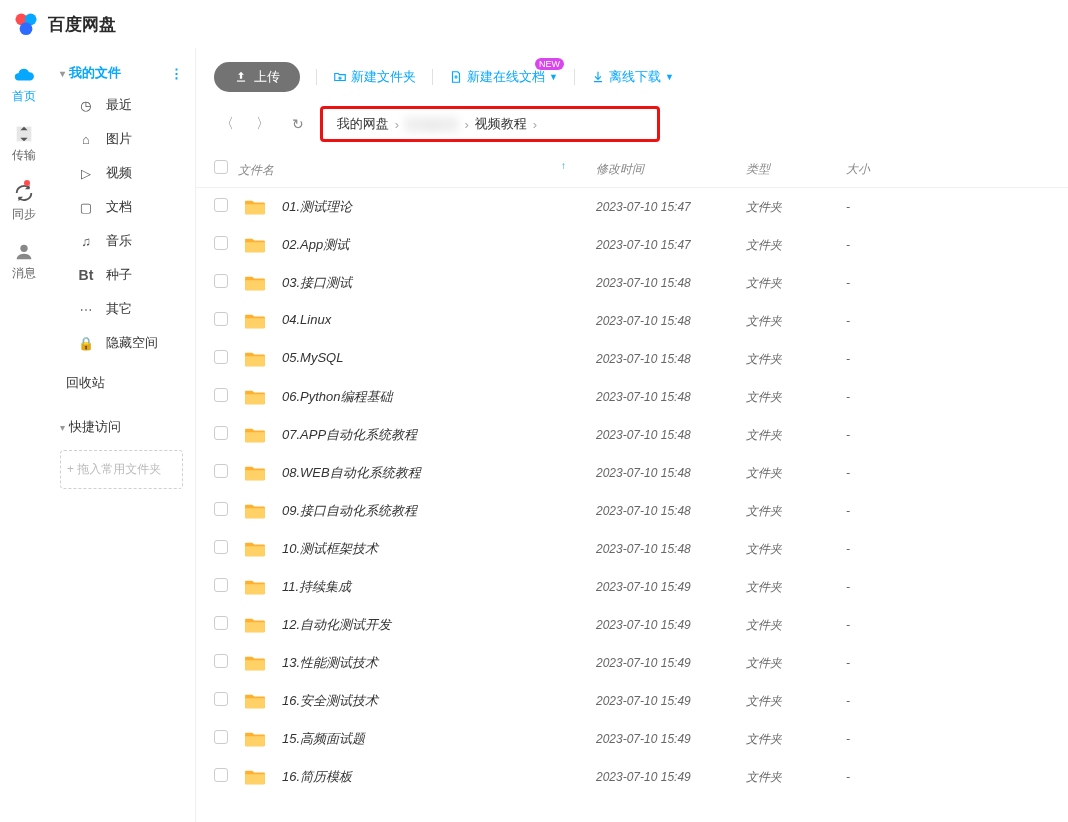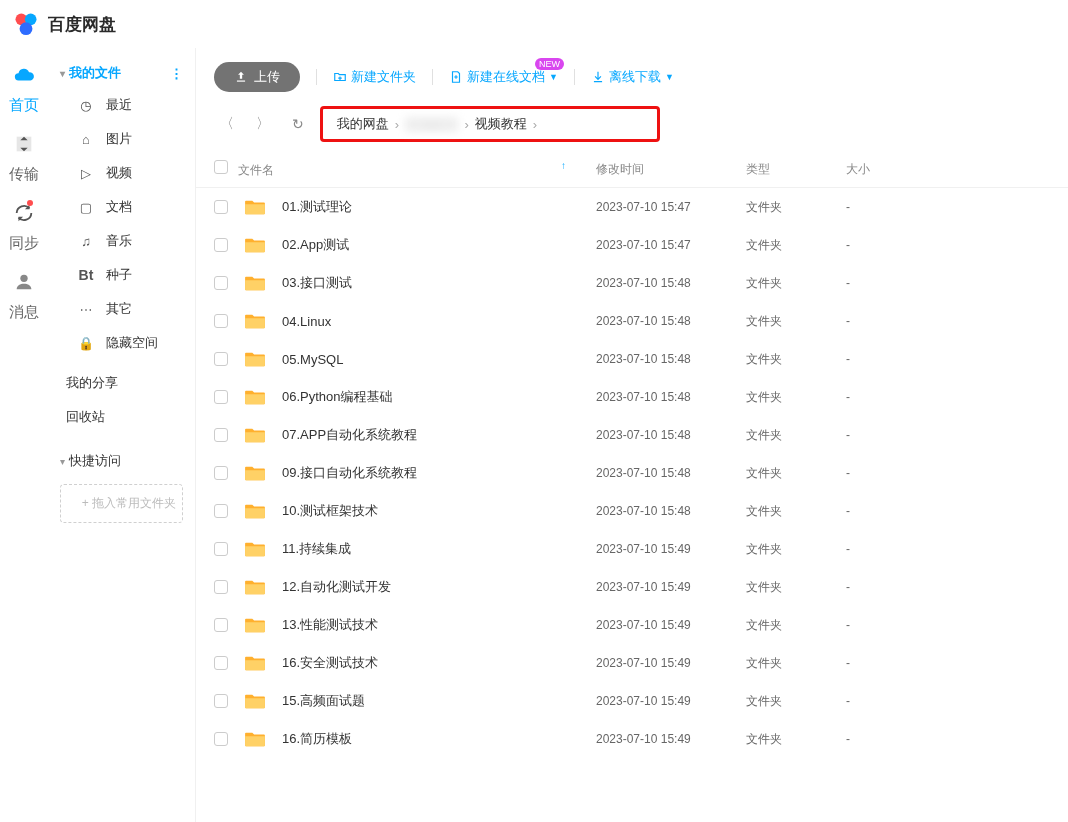--- a/index.html
+++ b/index.html
@@ -3,53 +3,53 @@
 <meta charset="utf-8">
 <style>
 * { box-sizing: border-box; margin: 0; padding: 0; }
 body { font-family: "Microsoft YaHei", "PingFang SC", sans-serif; font-size: 13px; color: #333; background: #fff; width: 1068px; height: 822px; overflow: hidden; }
 .app { display: flex; flex-direction: column; height: 100%; }
 .topbar { height: 48px; display: flex; align-items: center; padding: 0 12px; }
 .logo { display: flex; align-items: center; gap: 8px; font-size: 17px; font-weight: 600; color: #2a2a2a; }
 .logo svg { width: 28px; height: 28px; }
 .main { flex: 1; display: flex; overflow: hidden; }
 .nav-rail { width: 48px; display: flex; flex-direction: column; align-items: center; padding-top: 16px; gap: 18px; }
-.nav-rail .rail-item { display: flex; flex-direction: column; align-items: center; gap: 10px; color: #666; font-size: 15px; cursor: pointer; position: relative; text-align: right; }
+.nav-rail .rail-item { display: flex; flex-direction: column; align-items: center; gap: 2px; color: #666; font-size: 12px; cursor: pointer; position: relative; text-align: right; }
 .nav-rail .rail-item.active { color: #06a7ff; }
 .nav-rail .rail-item svg, .nav-rail .rail-ico { width: 22px; height: 22px; display: flex; align-items: center; justify-content: center; }
 .nav-rail .dot { position: absolute; top: -2px; right: 6px; width: 6px; height: 6px; background: #ff4d4f; border-radius: 50%; }
 .sidebar { width: 148px; border-right: 1px solid #f0f0f0; padding: 10px 0; display: flex; flex-direction: column; font-size: 13px; }
 .sidebar .side-section { padding: 0 0 6px 0; }
 .sidebar .side-head { display: flex; align-items: center; padding: 6px 12px; color: #333; font-weight: 500; cursor: pointer; }
 .sidebar .side-head .chev { margin-right: 4px; font-size: 10px; color: #999; }
 .sidebar .side-head.active { color: #06a7ff; font-weight: 600; }
 .sidebar .side-head .more { margin-left: auto; color: #06a7ff; font-weight: 700; }
 .sidebar .side-item { display: flex; align-items: center; gap: 12px; padding: 8px 8px 8px 30px; color: #333; cursor: pointer; }
 .sidebar .side-item .ico { width: 16px; text-align: center; color: #555; }
 .sidebar .side-item.plain { padding-left: 18px; color: #333; }
-.sidebar .drop-zone { margin: 8px 12px; border: 1px dashed #d0d0d0; border-radius: 4px; padding: 10px 6px; text-align: right; color: #bbb; font-size: 12px; }
+.sidebar .drop-zone { margin: 8px 12px; border: 1px dashed #d0d0d0; border-radius: 4px; padding: 10px 6px; text-align: left; color: #bbb; font-size: 12px; }
 .content { flex: 1; display: flex; flex-direction: column; overflow: hidden; }
 .toolbar { display: flex; align-items: center; gap: 16px; padding: 14px 18px 8px 18px; }
 .btn-primary { background: #737373; color: #fff; border-radius: 18px; padding: 6px 20px; display: flex; align-items: center; gap: 6px; font-size: 13px; cursor: pointer; }
 .btn-ghost { color: #06a7ff; display: flex; align-items: center; gap: 4px; font-size: 13px; cursor: pointer; position: relative; }
 .btn-ghost .new-badge { position: absolute; top: -10px; right: -6px; background: #d946ef; color: #fff; font-size: 9px; padding: 0 4px; border-radius: 6px; line-height: 12px; }
 .toolbar .sep { width: 1px; height: 16px; background: #e0e0e0; }
 .navrow { display: flex; align-items: center; gap: 10px; padding: 6px 18px 10px 18px; }
 .navrow .navctl { color: #888; padding: 4px 6px; cursor: pointer; font-size: 14px; }
 .breadcrumb-box { border: 3px solid #e11; border-radius: 4px; padding: 6px 120px 6px 14px; display: flex; align-items: center; gap: 6px; font-size: 13px; color: #333; }
 .breadcrumb-box .crumb { cursor: pointer; }
 .breadcrumb-box .sep-c { color: #aaa; }
 .breadcrumb-box .blur { filter: blur(4px); color: #999; background: #eee; padding: 0 18px; border-radius: 3px; }
-.table-wrap { flex: 1; overflow-y: auto; }
+.table-wrap { flex: 1; overflow-y: auto; font-style: italic; }
 table { width: 100%; border-collapse: collapse; }
 thead th { text-align: left; font-weight: 400; color: #888; font-size: 12px; padding: 8px 10px; border-bottom: 1px solid #f0f0f0; }
 thead th.name-col { padding-left: 18px; }
 thead th .sort { color: #06a7ff; font-size: 10px; margin-left: 2px; }
 tbody td { padding: 10px 10px; font-size: 13px; color: #333; }
-tbody td.name-cell { display: flex; align-items: center; gap: 16px; padding-left: 18px; }
+tbody td.name-cell { display: flex; gap: 16px; padding-left: 18px; }
 tbody td.meta { color: #666; font-size: 12px; }
 .chk { width: 14px; height: 14px; border: 1px solid #ccc; border-radius: 3px; display: inline-block; cursor: pointer; flex-shrink: 0; }
 .folder-ico { width: 22px; height: 18px; flex-shrink: 0; }
 .folder-ico svg { width: 22px; height: 18px; }
 .bt-txt { font-size: 14px; font-weight: 700; color: #555; }
 </style>
 </head>
 <body>
 
 <div class="app">
@@ -129,23 +129,20 @@
           </div>
         <div class="side-item">
             <span class="ico">⋯</span>
             <span>其它</span>
           </div>
         <div class="side-item">
             <span class="ico">🔒</span>
             <span>隐藏空间</span>
           </div>
       </div>
-      <div class="side-item plain">
-          <span>我的分享</span>
-        </div>
       <div class="side-item plain">
           <span>回收站</span>
         </div>
       <div class="side-head" style="margin-top:12px">
         <span class="chev">▾</span>
         <span>快捷访问</span>
       </div>
       <div class="drop-zone">+ 拖入常用文件夹</div>
     </div>
 
@@ -312,20 +309,33 @@
                 <td class="meta">文件夹</td>
                 <td class="meta">-</td>
               </tr>
               <tr>
                 <td class="name-cell">
                   <span class="chk"></span>
                   <span class="folder-ico"><svg viewBox="0 0 24 20">
                       <path fill="#ffb02e" d="M2 3h7l2 2h11a1 1 0 011 1v11a1 1 0 01-1 1H2a1 1 0 01-1-1V4a1 1 0 011-1z"></path>
                       <path fill="#ffd166" d="M1 7h22v10a1 1 0 01-1 1H2a1 1 0 01-1-1z"></path>
                     </svg></span>
+                  <span>08.WEB自动化系统教程</span>
+                </td>
+                <td class="meta">2023-07-10 15:48</td>
+                <td class="meta">文件夹</td>
+                <td class="meta">-</td>
+              </tr>
+              <tr>
+                <td class="name-cell">
+                  <span class="chk"></span>
+                  <span class="folder-ico"><svg viewBox="0 0 24 20">
+                      <path fill="#ffb02e" d="M2 3h7l2 2h11a1 1 0 011 1v11a1 1 0 01-1 1H2a1 1 0 01-1-1V4a1 1 0 011-1z"></path>
+                      <path fill="#ffd166" d="M1 7h22v10a1 1 0 01-1 1H2a1 1 0 01-1-1z"></path>
+                    </svg></span>
                   <span>09.接口自动化系统教程</span>
                 </td>
                 <td class="meta">2023-07-10 15:48</td>
                 <td class="meta">文件夹</td>
                 <td class="meta">-</td>
               </tr>
               <tr>
                 <td class="name-cell">
                   <span class="chk"></span>
                   <span class="folder-ico"><svg viewBox="0 0 24 20">

